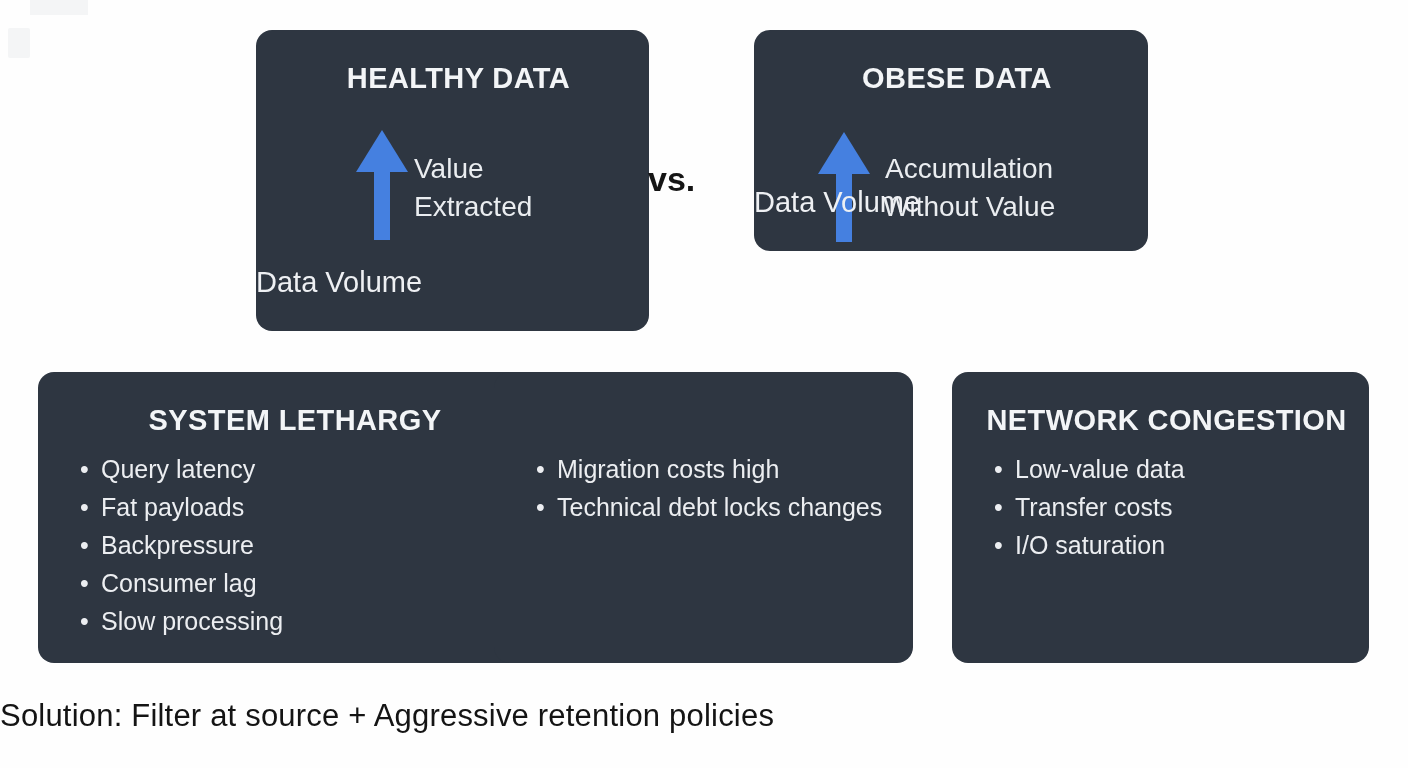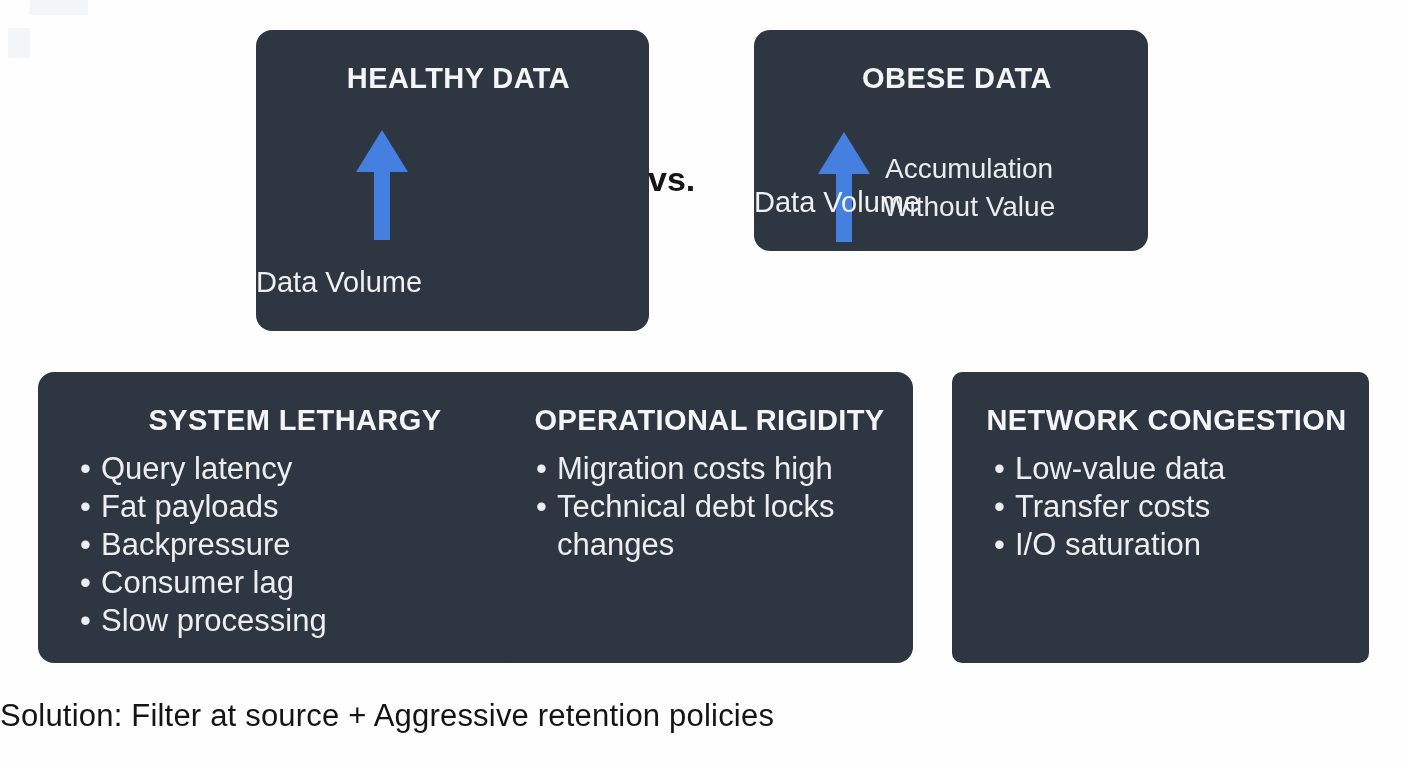--- a/index.html
+++ b/index.html
@@ -52,29 +52,29 @@
   }
 
   .vs {
     position:absolute; left:648px; top:160px; width:116px;
     font-size:34px; font-weight:600; color:#151515;
   }
 
   .card-bottom { top:372px; height:291px; }
   .card-lethargy   { left:38px;  width:502px; }
   .card-rigidity   { left:494px; width:419px; }
-  .card-congestion { left:952px; width:417px;border-radius:10px; }
+  .card-congestion { left:952px; width:417px; }
 
   .card-bottom ul {
     position:absolute; top:78px; left:42px; right:20px;
     list-style:none;
   }
   .card-bottom li {
     position:relative; padding-left:21px;
-    font-size:31px; line-height:38px; color:#eceef1;
+    font-size:25px; line-height:38px; color:#eceef1;
   }
   .card-bottom li::before {
     content:"\2022";
     position:absolute; left:0; top:0;
     color:#eceef1;
   }
 
   .solution {
     position:absolute; top:698px; left:0; width:100%;
     text-align:left;
@@ -89,20 +89,22 @@
 
   <div class="artifact artifact-a"></div>
   <div class="artifact artifact-b"></div>
 
   <section class="card card-top card-healthy">
     <h2>HEALTHY DATA</h2>
     <svg class="arrow" viewBox="0 0 52 110" aria-hidden="true">
       <polygon points="26,0 52,42 0,42" fill="#4580e0"></polygon>
       <rect x="18" y="40" width="16" height="70" fill="#4580e0"></rect>
     </svg>
+    <div class="arrow-label">Value
+Extracted</div>
     <div class="axis-label">Data Volume</div>
   </section>
 
   <div class="vs">vs.</div>
 
   <section class="card card-top card-obese">
     <h2>OBESE DATA</h2>
     <svg class="arrow" viewBox="0 0 52 110" aria-hidden="true">
       <polygon points="26,0 52,42 0,42" fill="#4580e0"></polygon>
       <rect x="18" y="40" width="16" height="70" fill="#4580e0"></rect>
@@ -117,21 +119,20 @@
     <ul>
         <li>Query latency</li>
         <li>Fat payloads</li>
         <li>Backpressure</li>
         <li>Consumer lag</li>
         <li>Slow processing</li>
       </ul>
   </section>
 
   <section class="card card-bottom card-rigidity">
-    <h2>OPERATIONAL RIGIDITY</h2>
     <ul>
         <li>Migration costs high</li>
         <li>Technical debt locks changes</li>
       </ul>
   </section>
 
   <section class="card card-bottom card-congestion">
     <h2>NETWORK CONGESTION</h2>
     <ul>
         <li>Low-value data</li>

